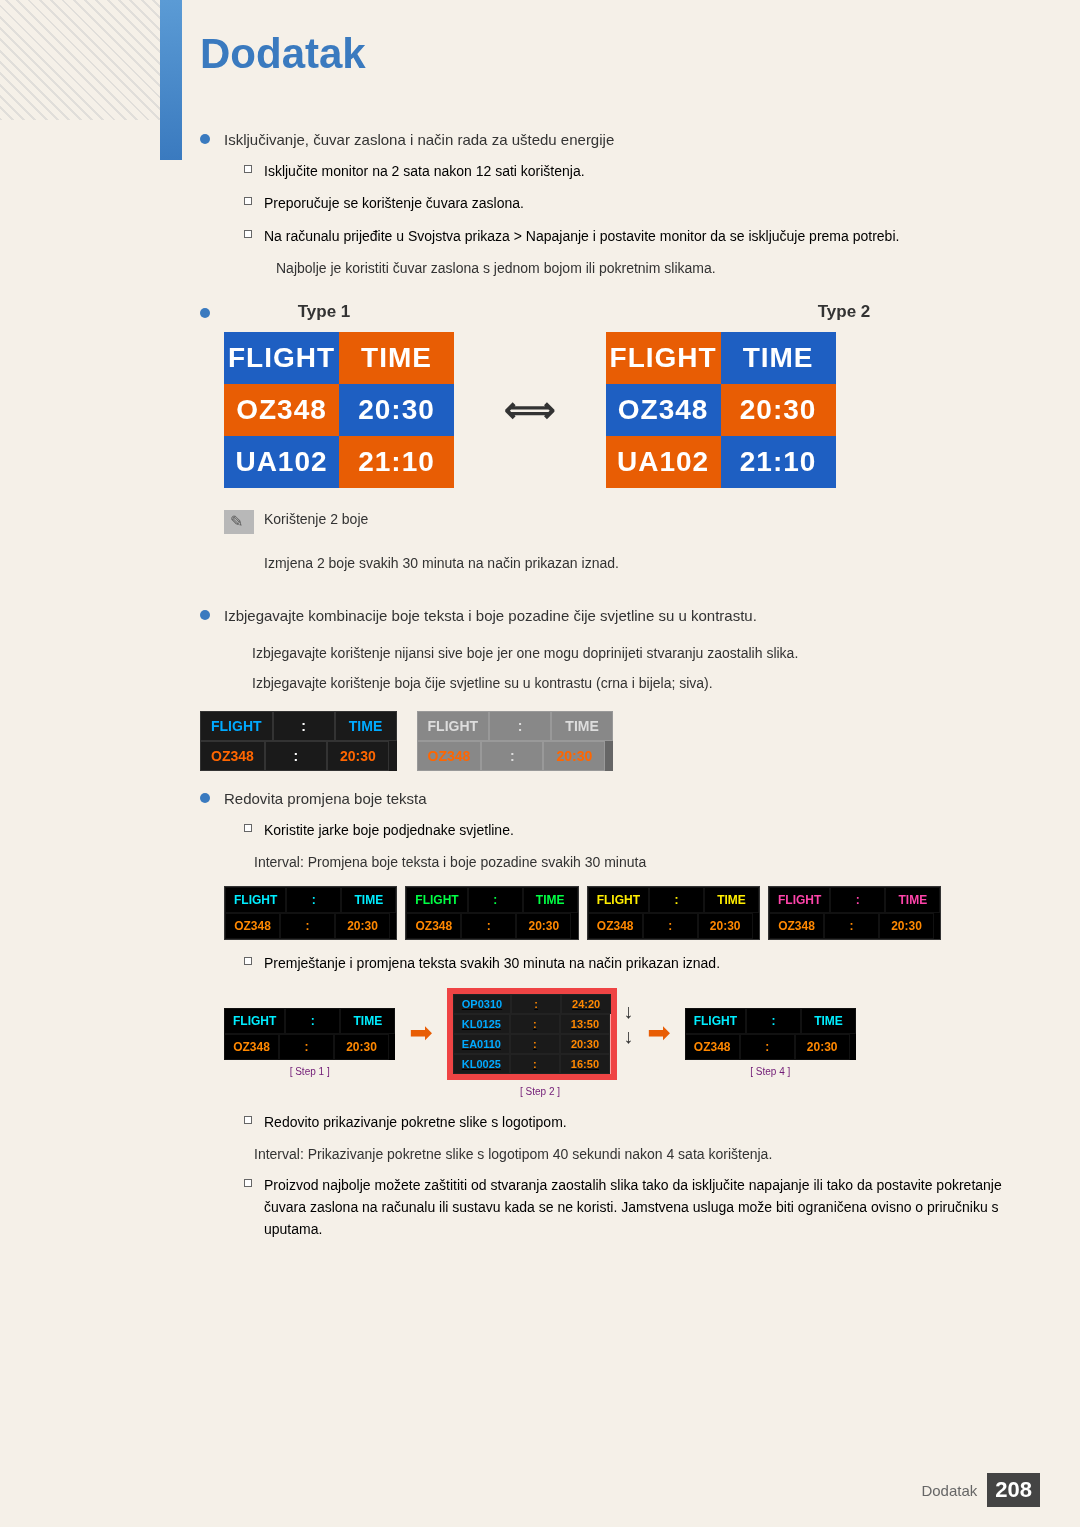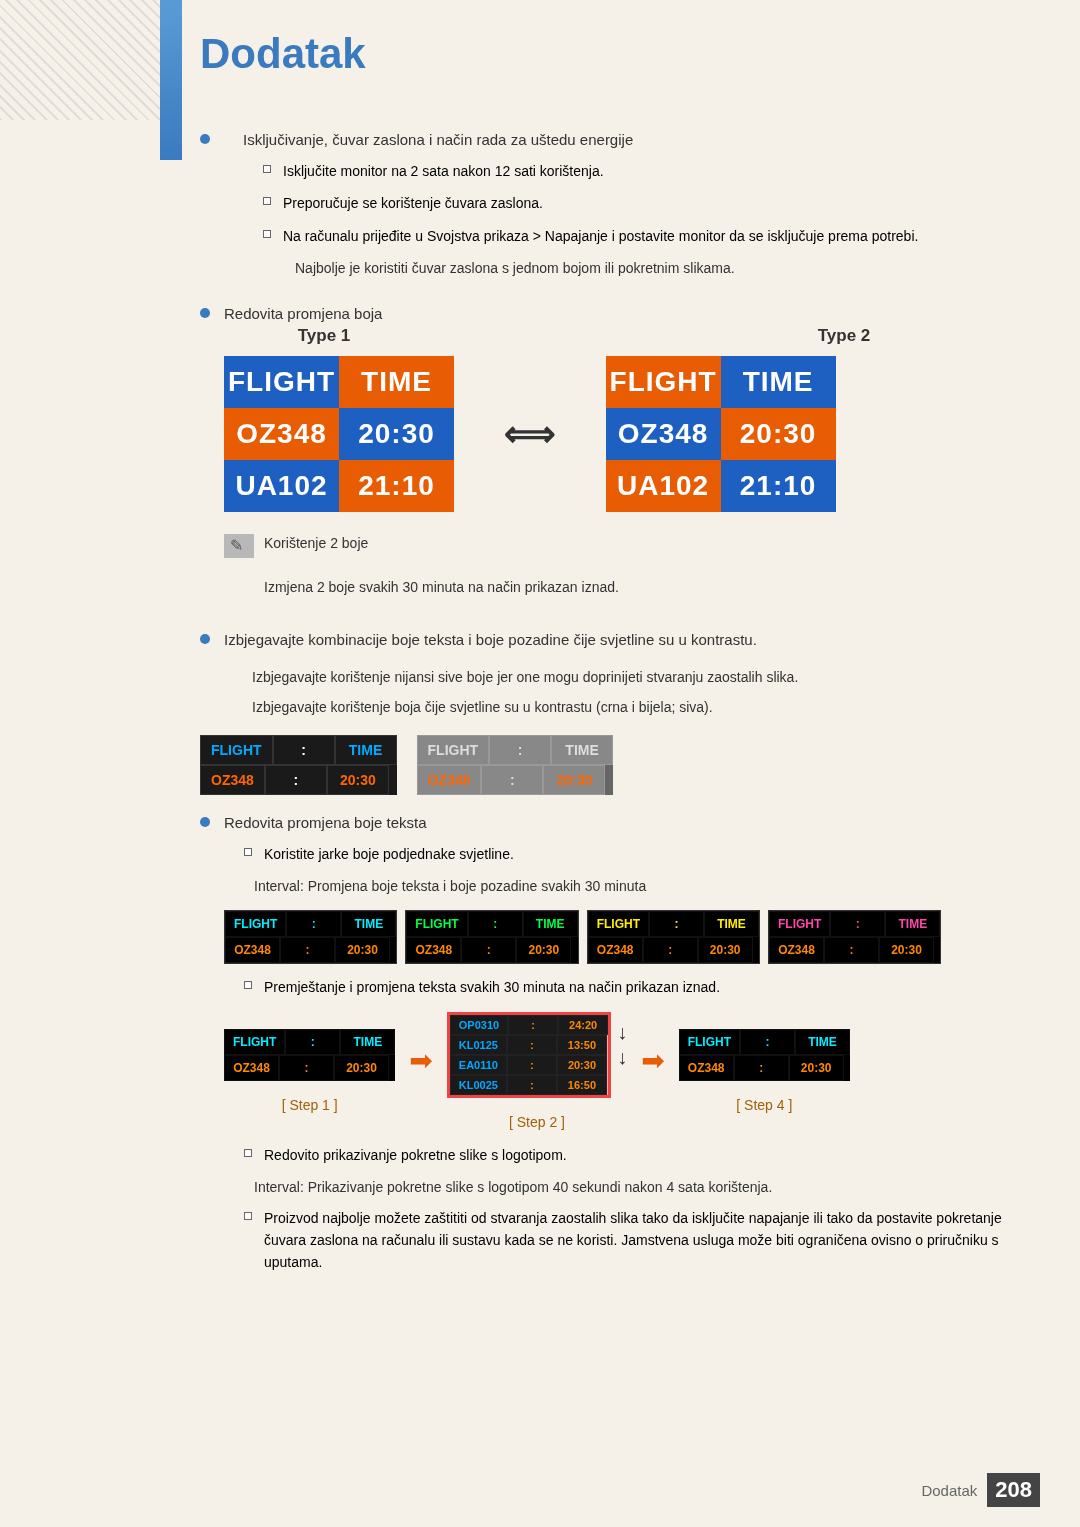--- a/index.html
+++ b/index.html
@@ -46,21 +46,20 @@
 
     .page-title {
       font-size: 42px;
       font-weight: bold;
       color: #3a7abf;
       margin-bottom: 50px;
     }
 
     .section {
       margin-bottom: 20px;
-      gap: 19px;
     }
 
     
     .bullet-item {
       display: flex;
       align-items: flex-start;
       margin-bottom: 14px;
     }
 
     .bullet-dot {
@@ -344,24 +343,24 @@
 
     
     .step-boards-row {
       display: flex;
       align-items: center;
       gap: 14px;
       margin: 14px 0;
     }
 
     .step-label {
-      font-size: 14px;
-      color: #a16207;
+      font-size: 10px;
+      color: #701a75;
       text-align: center;
-      margin-top: 16px;
+      margin-top: 6px;
     }
 
     .step-item {
       display: flex;
       flex-direction: column;
       align-items: center;
     }
 
     .arrow-right {
       font-size: 28px;
@@ -378,21 +377,22 @@
     }
 
     .arrow-down {
       font-size: 20px;
       color: #333;
     }
 
     
     .flight-board-mid {
       background: #fca5a5;
-      border: 3px solid #ef4444;
+      border: 6px solid #ef4444;
+      text-decoration: underline;
     }
 
     .mid-row {
       display: flex;
     }
 
     .mid-cell {
       padding: 3px 8px;
       font-size: 11px;
       font-weight: bold;
@@ -458,21 +458,20 @@
           <div class="sub-text">Na računalu prijeđite u Svojstva prikaza &gt; Napajanje i postavite monitor da se isključuje prema potrebi.</div>
         </div>
         <div class="indent-text">Najbolje je koristiti čuvar zaslona s jednom bojom ili pokretnim slikama.</div>
       </div>
     </div>
   </div>
 
   <div class="bullet-item">
     <div class="bullet-dot"></div>
     <div style="width:100%">
-      <div class="bullet-text">Redovita promjena boja</div>
 
       <div class="type-labels">
         <div class="type-label">Type 1</div>
         <div class="type-label">Type 2</div>
       </div>
 
       <div class="flight-display-container">
 
         <div class="flight-board-large">
           <div class="flight-row-header">

